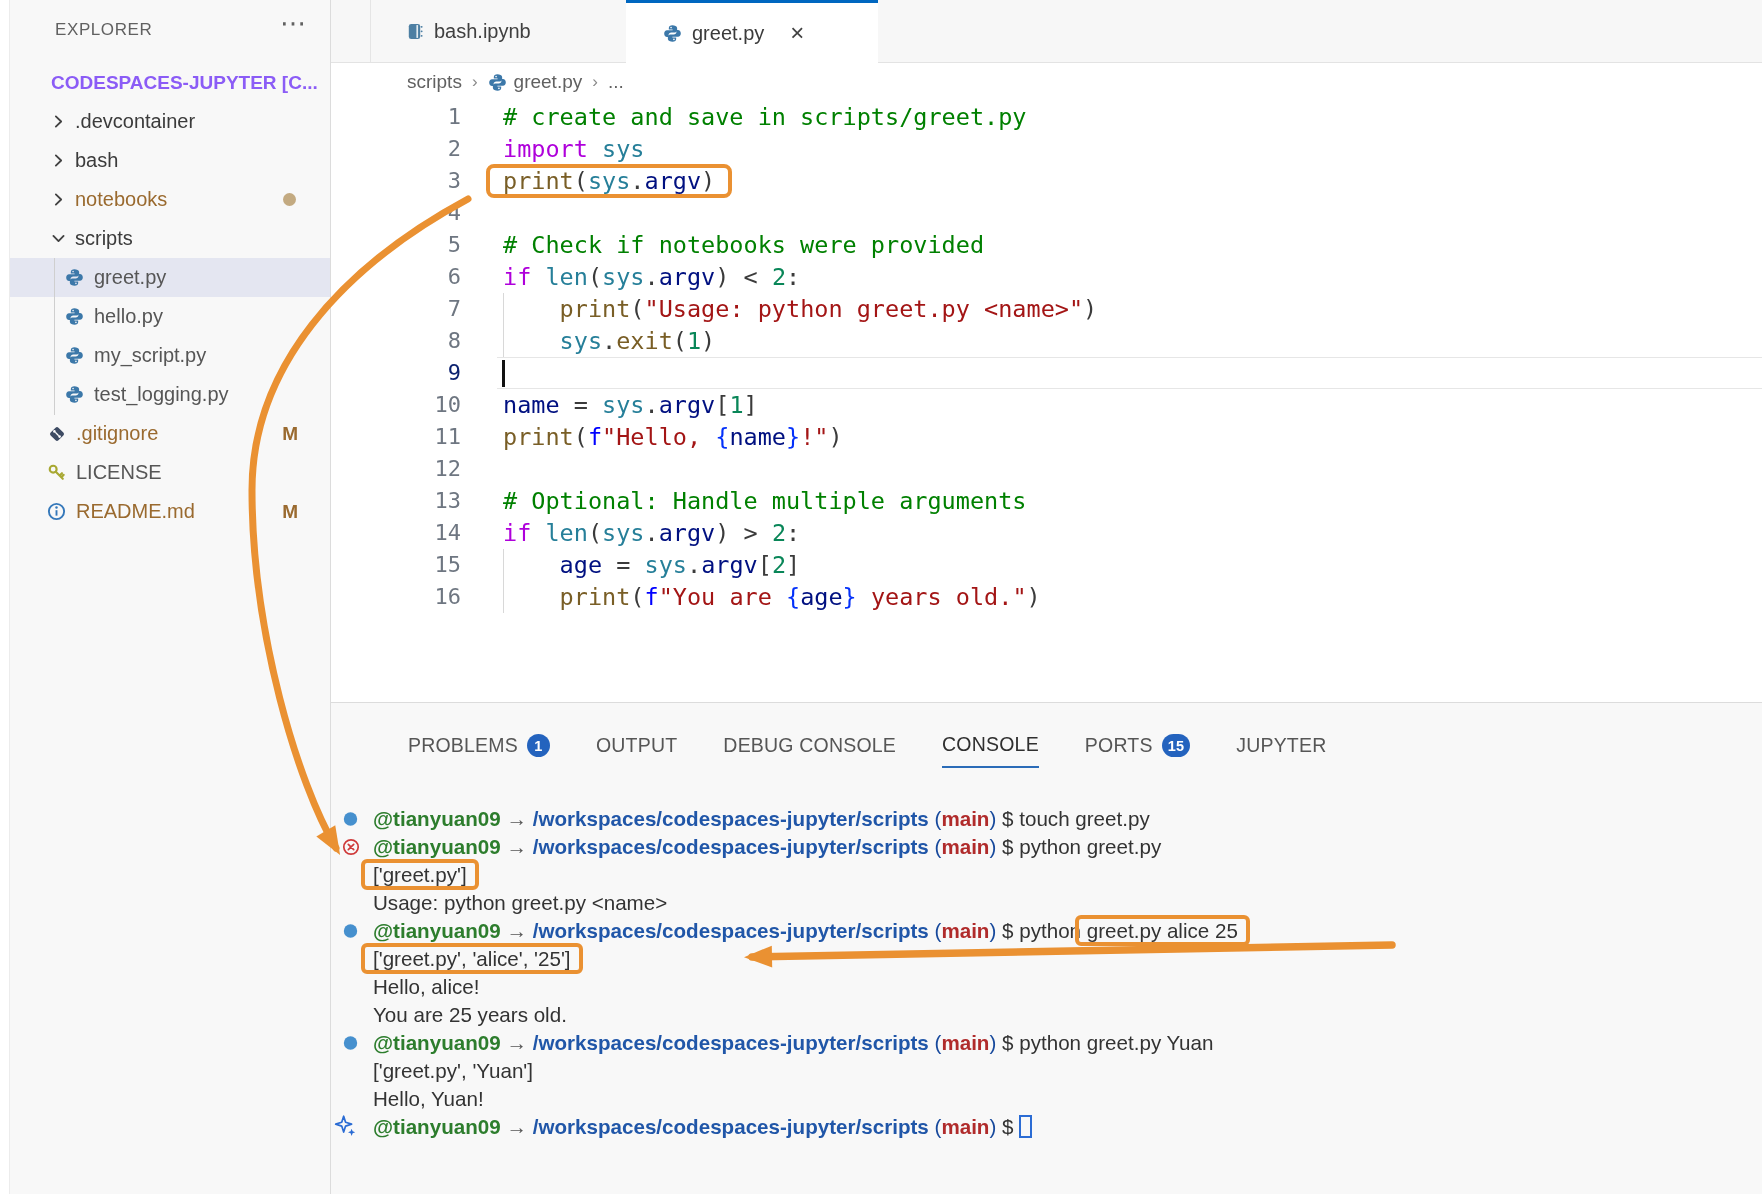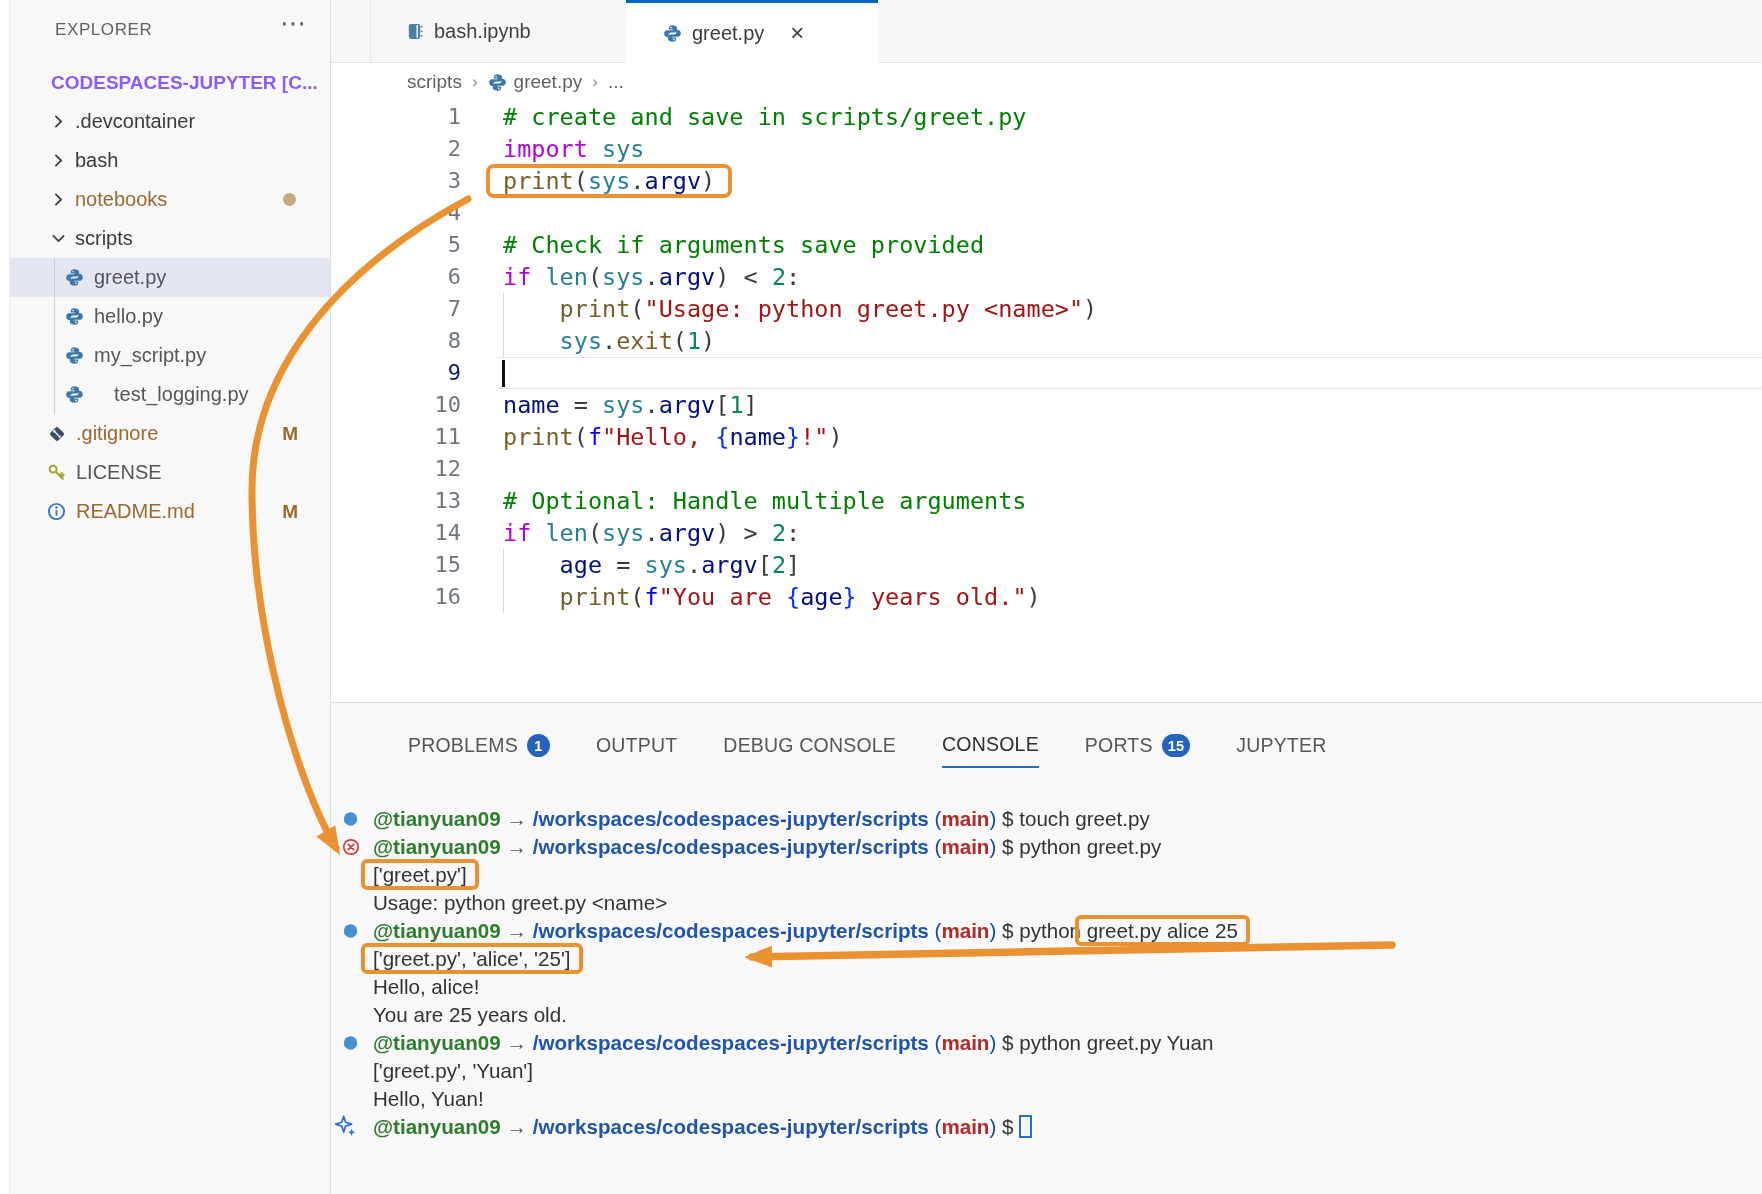--- a/index.html
+++ b/index.html
@@ -159,21 +159,21 @@
         </div>
         <div class="tree-row" style="padding-left: 54px;">
           <span class="ficon">
             <svg width="19" height="19" viewBox="0 0 16 16">
               <path fill="#3C78A9" d="M7.9 1C6.1 1 4.9 1.9 4.9 3.3v1.4h3.2v.5H3.4C2 5.2 1 6.4 1 8c0 1.7 1 2.9 2.4 2.9h1.3V9.2c0-1.2 1-2.1 2.3-2.1h3c1.1 0 1.9-.8 1.9-1.9V3.3C11.9 1.9 9.7 1 7.9 1zM6.8 2.3c.4 0 .7.3.7.7s-.3.7-.7.7-.7-.3-.7-.7.3-.7.7-.7z"></path>
               <path fill="#3C78A9" d="M8.1 15c1.8 0 3-.9 3-2.3v-1.4H7.9v-.5h4.7c1.4 0 2.4-1.2 2.4-2.8 0-1.7-1-2.9-2.4-2.9h-1.3v1.7c0 1.2-1 2.1-2.3 2.1h-3c-1.1 0-1.9.8-1.9 1.9v1.9C4.1 14.1 6.3 15 8.1 15zm1.1-1.3c-.4 0-.7-.3-.7-.7s.3-.7.7-.7.7.3.7.7-.3.7-.7.7z"></path>
             </svg>
           </span>
           <span class="lbl">my_script.py</span>
         </div>
-        <div class="tree-row" style="padding-left: 54px; gap: 20px;">
+        <div class="tree-row" style="padding-left: 54px;">
           <span class="ficon">
             <svg width="19" height="19" viewBox="0 0 16 16">
               <path fill="#3C78A9" d="M7.9 1C6.1 1 4.9 1.9 4.9 3.3v1.4h3.2v.5H3.4C2 5.2 1 6.4 1 8c0 1.7 1 2.9 2.4 2.9h1.3V9.2c0-1.2 1-2.1 2.3-2.1h3c1.1 0 1.9-.8 1.9-1.9V3.3C11.9 1.9 9.7 1 7.9 1zM6.8 2.3c.4 0 .7.3.7.7s-.3.7-.7.7-.7-.3-.7-.7.3-.7.7-.7z"></path>
               <path fill="#3C78A9" d="M8.1 15c1.8 0 3-.9 3-2.3v-1.4H7.9v-.5h4.7c1.4 0 2.4-1.2 2.4-2.8 0-1.7-1-2.9-2.4-2.9h-1.3v1.7c0 1.2-1 2.1-2.3 2.1h-3c-1.1 0-1.9.8-1.9 1.9v1.9C4.1 14.1 6.3 15 8.1 15zm1.1-1.3c-.4 0-.7-.3-.7-.7s.3-.7.7-.7.7.3.7.7-.3.7-.7.7z"></path>
             </svg>
           </span>
           <span class="lbl">test_logging.py</span>
         </div>
         <div class="tree-row modified" style="padding-left: 36px;">
           <span class="ficon">
@@ -254,21 +254,21 @@
       <span class="bc-sep">›</span>
       <span class="bc-item">
         <span>...</span>
       </span>
     </div>
   <div id="code">
       <div class="cline"><span class="lnum">1</span><span class="lcode"><span style="color: rgb(0, 128, 0);"># create and save in scripts/greet.py</span></span></div>
       <div class="cline"><span class="lnum">2</span><span class="lcode"><span style="color: rgb(175, 0, 219); margin-top: 28px;">import</span><span style="color: rgb(59, 59, 59);"> </span><span style="color: rgb(38, 127, 153);">sys</span></span></div>
       <div class="cline"><span class="lnum">3</span><span class="lcode"><span class="ann-code"><span style="color: rgb(121, 94, 38);">print</span><span style="color: rgb(59, 59, 59);">(</span><span style="color: rgb(38, 127, 153);">sys</span><span style="color: rgb(59, 59, 59);">.</span><span style="color: rgb(0, 16, 128);">argv</span><span style="color: rgb(59, 59, 59);">)</span></span></span></div>
       <div class="cline"><span class="lnum">4</span><span class="lcode"></span></div>
-      <div class="cline"><span class="lnum">5</span><span class="lcode"><span style="color: rgb(0, 128, 0);"># Check if arguments save provided</span></span></div>
+      <div class="cline"><span class="lnum">5</span><span class="lcode"><span style="color: rgb(0, 128, 0);"># Check if notebooks were provided</span></span></div>
       <div class="cline"><span class="lnum">6</span><span class="lcode"><span style="color: rgb(175, 0, 219);">if</span><span style="color: rgb(59, 59, 59);"> </span><span style="color: rgb(38, 127, 153);">len</span><span style="color: rgb(59, 59, 59);">(</span><span style="color: rgb(38, 127, 153);">sys</span><span style="color: rgb(59, 59, 59);">.</span><span style="color: rgb(0, 16, 128);">argv</span><span style="color: rgb(59, 59, 59);">)</span><span style="color: rgb(59, 59, 59);"> </span><span style="color: rgb(59, 59, 59);">&lt;</span><span style="color: rgb(59, 59, 59);"> </span><span style="color: rgb(9, 134, 88);">2</span><span style="color: rgb(59, 59, 59);">:</span></span></div>
       <div class="cline guide"><span class="lnum">7</span><span class="lcode"><span style="color: rgb(59, 59, 59);">    </span><span style="color: rgb(121, 94, 38);">print</span><span style="color: rgb(59, 59, 59);">(</span><span style="color: rgb(163, 21, 21);">"Usage: python greet.py &lt;name&gt;"</span><span style="color: rgb(59, 59, 59);">)</span></span></div>
       <div class="cline guide"><span class="lnum">8</span><span class="lcode"><span style="color: rgb(59, 59, 59);">    </span><span style="color: rgb(38, 127, 153);">sys</span><span style="color: rgb(59, 59, 59);">.</span><span style="color: rgb(121, 94, 38);">exit</span><span style="color: rgb(59, 59, 59);">(</span><span style="color: rgb(9, 134, 88);">1</span><span style="color: rgb(59, 59, 59);">)</span></span></div>
       <div class="cline current"><span class="lnum">9</span><span class="lcode"></span><span class="cursor"></span></div>
       <div class="cline"><span class="lnum">10</span><span class="lcode"><span style="color: rgb(0, 16, 128);">name</span><span style="color: rgb(59, 59, 59);"> </span><span style="color: rgb(59, 59, 59);">=</span><span style="color: rgb(59, 59, 59);"> </span><span style="color: rgb(38, 127, 153);">sys</span><span style="color: rgb(59, 59, 59);">.</span><span style="color: rgb(0, 16, 128);">argv</span><span style="color: rgb(59, 59, 59);">[</span><span style="color: rgb(9, 134, 88);">1</span><span style="color: rgb(59, 59, 59);">]</span></span></div>
       <div class="cline"><span class="lnum">11</span><span class="lcode"><span style="color: rgb(121, 94, 38);">print</span><span style="color: rgb(59, 59, 59);">(</span><span style="color: rgb(0, 0, 255);">f</span><span style="color: rgb(163, 21, 21);">"Hello, </span><span style="color: rgb(4, 49, 250);">{</span><span style="color: rgb(0, 16, 128);">name</span><span style="color: rgb(4, 49, 250);">}</span><span style="color: rgb(163, 21, 21);">!"</span><span style="color: rgb(59, 59, 59);">)</span></span></div>
       <div class="cline"><span class="lnum">12</span><span class="lcode"></span></div>
       <div class="cline"><span class="lnum">13</span><span class="lcode"><span style="color: rgb(0, 128, 0);"># Optional: Handle multiple arguments</span></span></div>
       <div class="cline"><span class="lnum">14</span><span class="lcode"><span style="color: rgb(175, 0, 219);">if</span><span style="color: rgb(59, 59, 59);"> </span><span style="color: rgb(38, 127, 153);">len</span><span style="color: rgb(59, 59, 59);">(</span><span style="color: rgb(38, 127, 153);">sys</span><span style="color: rgb(59, 59, 59);">.</span><span style="color: rgb(0, 16, 128);">argv</span><span style="color: rgb(59, 59, 59);">)</span><span style="color: rgb(59, 59, 59);"> </span><span style="color: rgb(59, 59, 59);">&gt;</span><span style="color: rgb(59, 59, 59);"> </span><span style="color: rgb(9, 134, 88);">2</span><span style="color: rgb(59, 59, 59);">:</span></span></div>
       <div class="cline guide"><span class="lnum">15</span><span class="lcode"><span style="color: rgb(59, 59, 59);">    </span><span style="color: rgb(0, 16, 128);">age</span><span style="color: rgb(59, 59, 59);"> </span><span style="color: rgb(59, 59, 59);">=</span><span style="color: rgb(59, 59, 59);"> </span><span style="color: rgb(38, 127, 153);">sys</span><span style="color: rgb(59, 59, 59);">.</span><span style="color: rgb(0, 16, 128);">argv</span><span style="color: rgb(59, 59, 59);">[</span><span style="color: rgb(9, 134, 88);">2</span><span style="color: rgb(59, 59, 59);">]</span></span></div>

